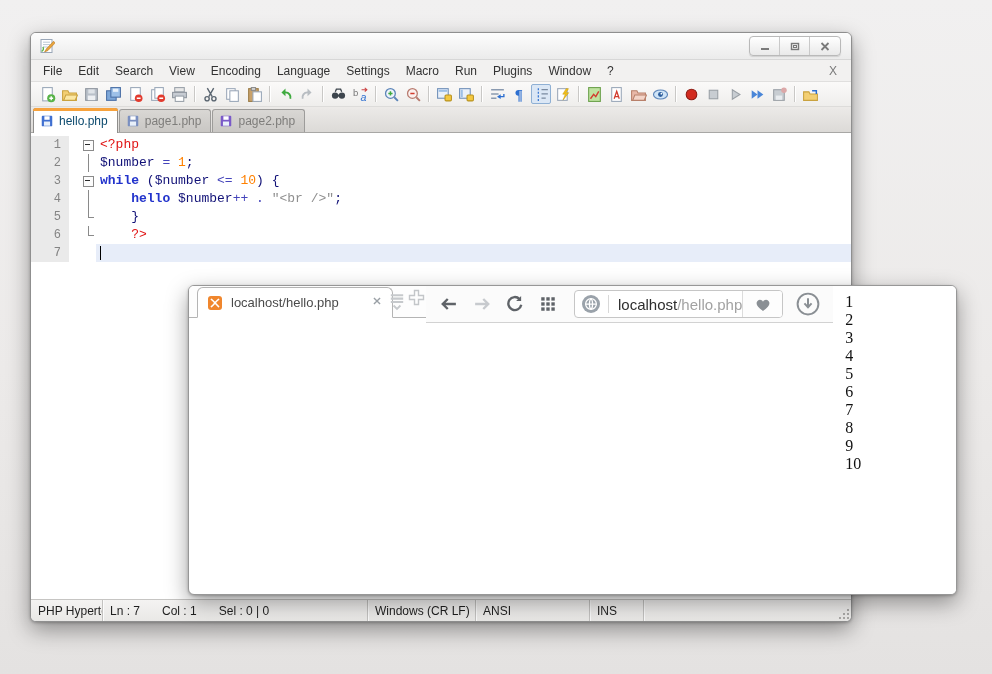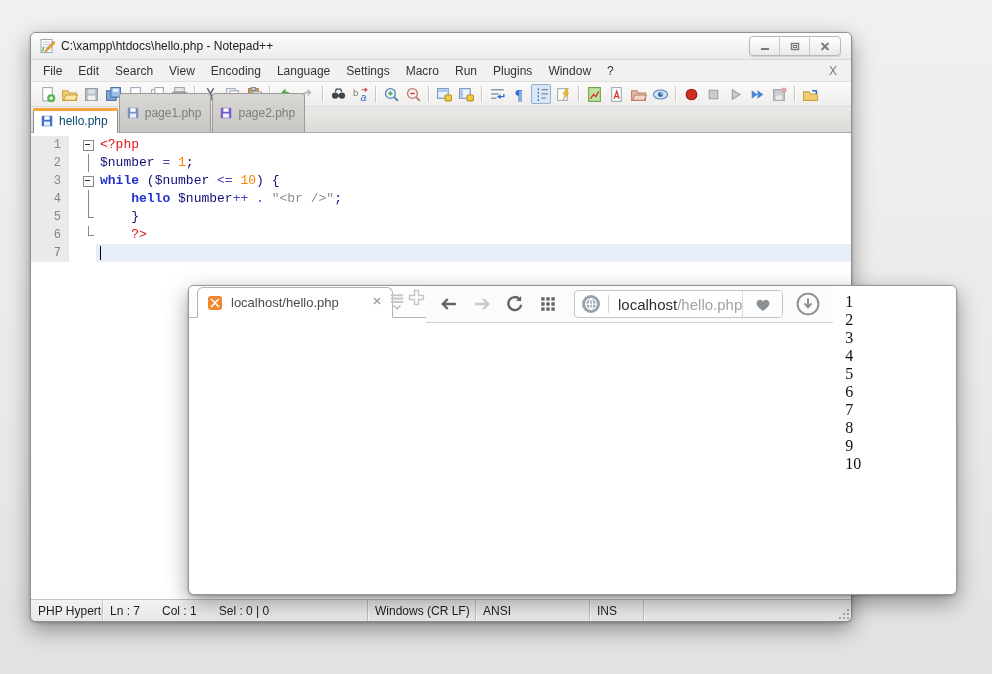--- a/index.html
+++ b/index.html
@@ -20,21 +20,21 @@
   .npp-menubar { height:22px; background:#f2f1f0; display:flex; align-items:center; padding:0 4px; font-size:12px; color:#333; border-bottom:1px solid #e0dfde; }
   .menu-item { padding:3px 8px; white-space:nowrap; }
   .menubar-x { margin-left:auto; padding:0 10px; color:#7a7a7a; font-size:12px; }
 
   .npp-toolbar { height:25px; background:linear-gradient(180deg,#fbfaf9,#efeeec); display:flex; align-items:center; padding:0 5px; border-bottom:1px solid #dddcda; }
   .tb-btn { width:20px; height:20px; display:flex; align-items:center; justify-content:center; margin:0 1px; }
   .tb-btn.pressed { border:1px solid #8fb0d4; background:#dbe7f5; border-radius:2px; }
   .tb-sep { width:1px; height:16px; background:#c9c8c6; box-shadow:1px 0 0 #ffffff; margin:0 4px; }
 
   .npp-tabbar { height:26px; background:linear-gradient(180deg,#eceae8,#dcdad7); display:flex; align-items:flex-end; padding:2px 2px 0 2px; border-bottom:1px solid #a8a7a5; }
-  .ntab { height:39px; display:flex; align-items:center; padding:0 9px 0 6px; font-size:12px; border:1px solid #9d9c9a; border-bottom:none; border-radius:3px 3px 0 0; margin-right:1px; background:linear-gradient(180deg,#d9d7d4,#c9c7c4); color:#7e7d7b; position:relative; }
+  .ntab { height:23px; display:flex; align-items:center; padding:0 9px 0 6px; font-size:12px; border:1px solid #9d9c9a; border-bottom:none; border-radius:3px 3px 0 0; margin-right:1px; background:linear-gradient(180deg,#d9d7d4,#c9c7c4); color:#7e7d7b; position:relative; }
   .ntab .tabicon { width:14px; height:14px; margin-right:5px; }
   .ntab.active { background:#ffffff; color:#0c4a6e; height:25px; margin-bottom:-1px; border-color:#8f8e8c; }
   .ntab.active::before { content:""; position:absolute; left:-1px; right:-1px; top:-1px; height:3px; background:#f7a23c; border-radius:3px 3px 0 0; }
 
   .npp-editor { flex:1; background:#ffffff; font-family:"Liberation Mono","DejaVu Sans Mono",monospace; font-size:13px; overflow:hidden; padding-top:3px; }
   .crow { display:flex; height:18px; line-height:18px; }
   .lnum { flex:0 0 38px; background:#eaeaea; color:#848484; text-align:right; padding-right:8px; font-size:12px; }
   .bmargin { flex:0 0 13px; background:#fff; }
   .fold-cell { flex:0 0 14px; position:relative; background:#fff; }
   .fold-cell.vline::before { content:""; position:absolute; left:6px; top:0; bottom:0; border-left:1px solid #8a8a8a; }
@@ -85,21 +85,20 @@
 <div class="window" id="npp">
   <div class="npp-title">
     <span class="ticon">
       <svg viewBox="0 0 16 16" width="16" height="16">
           <rect x="2" y="1.5" width="11" height="13" fill="#fff" stroke="#9aa7b8"></rect>
           <path d="M4 4.2h7M4 6.6h7M4 9h5" stroke="#bcc8d4" stroke-width="1"></path>
           <path d="M14.6 3.2L7.4 10.8 5.6 14l3.4-1.5 7-7.4z" fill="#e8a33d" stroke="#b87a20" stroke-width="0.6"></path>
           <path d="M2.6 13.4c1.8-.8 2.4-3 1.2-4.4" stroke="#58b348" fill="none" stroke-width="1.4"></path>
         </svg>
     </span>
-    <span class="ttext">C:\xampp\htdocs\hello.php - Notepad++</span>
     <span class="winctl">
       <span class="wbtn">
           <svg width="12" height="10" viewBox="0 0 12 10">
             <path d="M2 8h8" stroke="#7a7a7a" stroke-width="2"></path>
           </svg>
         </span>
       <span class="wbtn">
           <svg width="12" height="11" viewBox="0 0 12 11">
             <rect x="2.5" y="2.5" width="7" height="6" fill="none" stroke="#7a7a7a" stroke-width="1.4"></rect>
             <rect x="4.5" y="4.5" width="3" height="2" fill="none" stroke="#7a7a7a"></rect>

